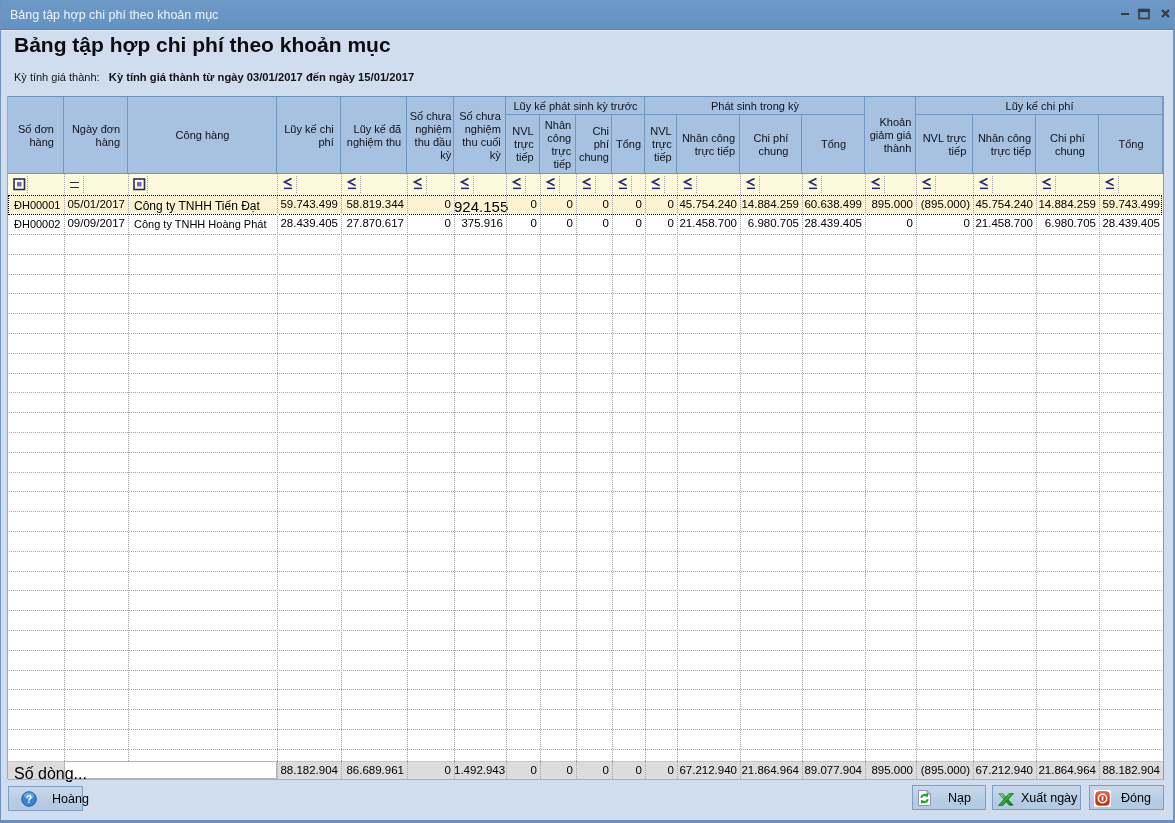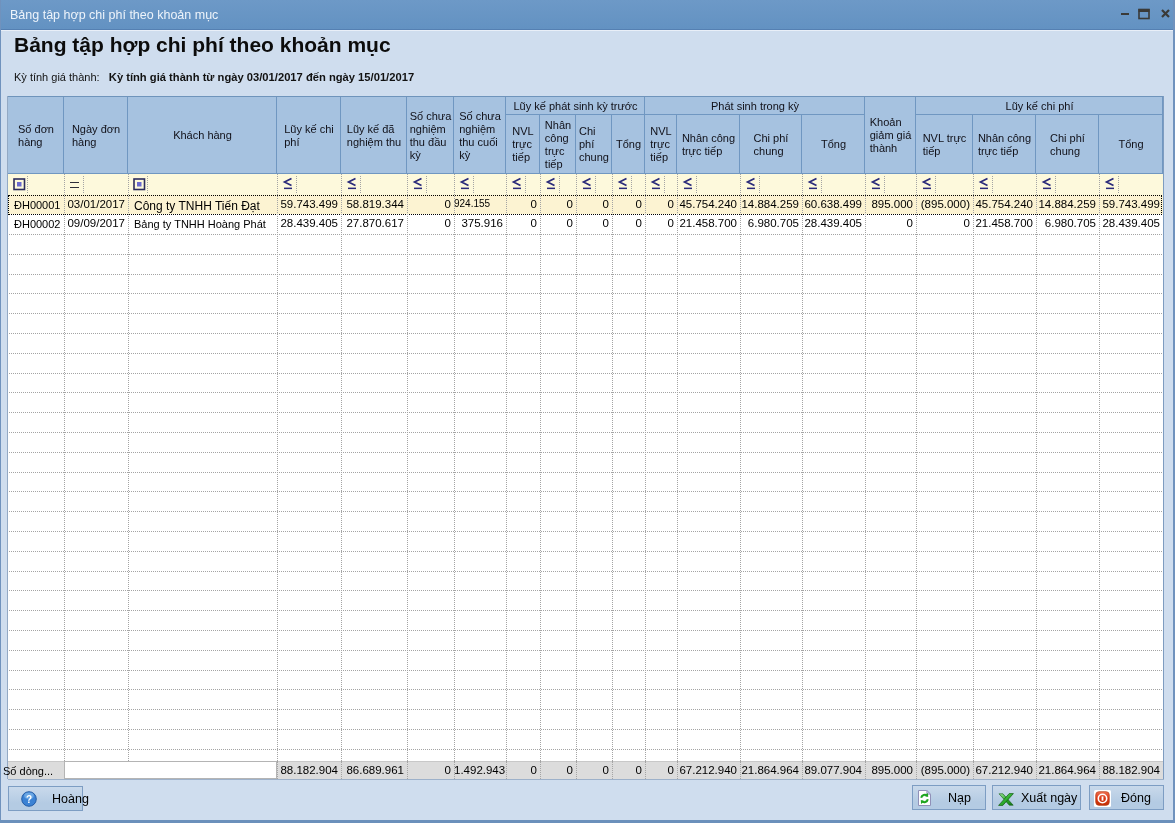--- a/index.html
+++ b/index.html
@@ -1,15 +1,15 @@
 <!DOCTYPE html>
 <html><head><meta charset="utf-8"><style>
 html,body{margin:0;padding:0}
 body{width:1175px;height:823px;overflow:hidden;font-family:"Liberation Sans",sans-serif;background:#cfddee;position:relative}
-.hc{display:flex;align-items:center;justify-content:center;text-align:left;font-size:11px;line-height:13px;color:#101018}
+.hc{display:flex;align-items:center;justify-content:center;text-align:right;font-size:11px;line-height:13px;color:#101018}
 </style></head><body>
 <div style="position:absolute;left:0;top:0;width:1175px;height:29px;background:linear-gradient(#6d99c7,#6392c2)"></div>
 <div style="position:absolute;left:0;top:29px;width:1175px;height:1px;background:#5580b2"></div>
 <div style="position:absolute;left:0;top:30px;width:1175px;height:1px;background:#e9eff8"></div>
 <div style="position:absolute;left:10px;top:0;height:29px;display:flex;align-items:center;font-size:12.5px;color:#eef4fb">Bảng tập hợp chi phí theo khoản mục</div>
 <svg style="position:absolute;left:1119px;top:6px" width="56" height="16" viewBox="0 0 56 16">
     <rect x="2" y="7" width="8" height="2" fill="#3a3a38"></rect>
     <rect x="20" y="3.5" width="10" height="9" fill="none" stroke="#3a3a38" stroke-width="1.6"></rect>
     <rect x="19.5" y="3" width="11" height="3" fill="#3a3a38"></rect>
     <path d="M43 4 L50 11 M50 4 L43 11" stroke="#3a3a38" stroke-width="2.2"></path>
@@ -22,21 +22,21 @@
 <div style="position:absolute;left:8px;top:96px;width:1156px;height:1px;background:#6f94bb"></div>
 <div style="position:absolute;left:7px;top:96px;width:1px;height:683px;background:#93a9c4"></div>
 <div style="position:absolute;left:1163px;top:96px;width:1px;height:683px;background:#7e9cc0"></div>
 <div style="position:absolute;left:8px;top:97px;width:1155px;height:682px;background:#fff"></div>
 <div style="position:absolute;left:8px;top:97px;width:1155px;height:77px;background:#a6c2e0;border-bottom:1px solid #7097c1;box-sizing:border-box"></div>
 <div style="position:absolute;left:8px;top:97px;width:56px;height:77px;border-right:1px solid #7097c1;box-sizing:border-box"></div>
 <div class="hc" style="position:absolute;left:8px;top:97px;width:56px;height:77px">Số đơn<br>hàng</div>
 <div style="position:absolute;left:64px;top:97px;width:64px;height:77px;border-right:1px solid #7097c1;box-sizing:border-box"></div>
 <div class="hc" style="position:absolute;left:64px;top:97px;width:64px;height:77px">Ngày đơn<br>hàng</div>
 <div style="position:absolute;left:128px;top:97px;width:149px;height:77px;border-right:1px solid #7097c1;box-sizing:border-box"></div>
-<div class="hc" style="position:absolute;left:128px;top:97px;width:149px;height:77px">Khách hàng</div>
+<div class="hc" style="position:absolute;left:128px;top:97px;width:149px;height:77px">Công hàng</div>
 <div style="position:absolute;left:277px;top:97px;width:64px;height:77px;border-right:1px solid #7097c1;box-sizing:border-box"></div>
 <div class="hc" style="position:absolute;left:277px;top:97px;width:64px;height:77px">Lũy kế chi<br>phí</div>
 <div style="position:absolute;left:341px;top:97px;width:66px;height:77px;border-right:1px solid #7097c1;box-sizing:border-box"></div>
 <div class="hc" style="position:absolute;left:341px;top:97px;width:66px;height:77px">Lũy kế đã<br>nghiệm thu</div>
 <div style="position:absolute;left:407px;top:97px;width:47px;height:77px;border-right:1px solid #7097c1;box-sizing:border-box"></div>
 <div class="hc" style="position:absolute;left:407px;top:97px;width:47px;height:77px">Số chưa<br>nghiệm<br>thu đầu<br>kỳ</div>
 <div style="position:absolute;left:454px;top:97px;width:52px;height:77px;border-right:1px solid #7097c1;box-sizing:border-box"></div>
 <div class="hc" style="position:absolute;left:454px;top:97px;width:52px;height:77px">Số chưa<br>nghiệm<br>thu cuối<br>kỳ</div>
 <div style="position:absolute;left:506px;top:115px;width:34px;height:59px;border-right:1px solid #7097c1;box-sizing:border-box"></div>
 <div class="hc" style="position:absolute;left:506px;top:115px;width:34px;height:59px">NVL<br>trực<br>tiếp</div>
@@ -203,42 +203,42 @@
   </div>
 <div style="position:absolute;left:1099px;top:174px;width:64px;height:21px">
     <svg width="12" height="14" viewBox="0 0 12 14" style="position:absolute;left:5px;top:3px">
       <path d="M9.5 1.5 L2.5 5 L9.5 8.5" fill="none" stroke="#2a2a7a" stroke-width="1.7"></path>
       <rect x="2" y="10.6" width="8" height="1.5" fill="#2a2a7a"></rect>
     </svg>
     <div style="position:absolute;left:19px;top:2px;height:17px;border-left:1px dotted #a4a4a4"></div>
   </div>
 <div style="position:absolute;left:8px;top:195px;width:1155px;height:19px;background:#fcf3d2"></div>
 <div style="position:absolute;left:8px;top:199px;width:50px;font-size:11px;padding-left:6px">ĐH00001</div>
-<div style="position:absolute;left:64px;top:198px;width:63px;font-size:11.5px;text-align:right;padding-right:2px;box-sizing:border-box">03/01/2017</div>
+<div style="position:absolute;left:64px;top:198px;width:63px;font-size:11.5px;text-align:right;padding-right:2px;box-sizing:border-box">05/01/2017</div>
 <div style="position:absolute;left:128px;top:199px;width:143px;font-size:12px;padding-left:6px;white-space:nowrap">Công ty TNHH Tiến Đạt</div>
 <div style="position:absolute;left:277px;top:198px;width:63px;font-size:11.5px;text-align:right;padding-right:2px;box-sizing:border-box">59.743.499</div>
 <div style="position:absolute;left:341px;top:198px;width:65px;font-size:11.5px;text-align:right;padding-right:2px;box-sizing:border-box">58.819.344</div>
 <div style="position:absolute;left:407px;top:198px;width:46px;font-size:11.5px;text-align:right;padding-right:2px;box-sizing:border-box">0</div>
-<div style="position:absolute;left:454px;top:198px;width:51px;font-size:10px;text-align:left;padding-right:2px;box-sizing:border-box">924.155</div>
+<div style="position:absolute;left:454px;top:198px;width:51px;font-size:15px;text-align:left;padding-right:2px;box-sizing:border-box">924.155</div>
 <div style="position:absolute;left:506px;top:198px;width:33px;font-size:11.5px;text-align:right;padding-right:2px;box-sizing:border-box">0</div>
 <div style="position:absolute;left:540px;top:198px;width:35px;font-size:11.5px;text-align:right;padding-right:2px;box-sizing:border-box">0</div>
 <div style="position:absolute;left:576px;top:198px;width:35px;font-size:11.5px;text-align:right;padding-right:2px;box-sizing:border-box">0</div>
 <div style="position:absolute;left:612px;top:198px;width:32px;font-size:11.5px;text-align:right;padding-right:2px;box-sizing:border-box">0</div>
 <div style="position:absolute;left:645px;top:198px;width:31px;font-size:11.5px;text-align:right;padding-right:2px;box-sizing:border-box">0</div>
 <div style="position:absolute;left:677px;top:198px;width:62px;font-size:11.5px;text-align:right;padding-right:2px;box-sizing:border-box">45.754.240</div>
 <div style="position:absolute;left:740px;top:198px;width:61px;font-size:11.5px;text-align:right;padding-right:2px;box-sizing:border-box">14.884.259</div>
 <div style="position:absolute;left:802px;top:198px;width:62px;font-size:11.5px;text-align:right;padding-right:2px;box-sizing:border-box">60.638.499</div>
 <div style="position:absolute;left:865px;top:198px;width:50px;font-size:11.5px;text-align:right;padding-right:2px;box-sizing:border-box">895.000</div>
 <div style="position:absolute;left:916px;top:198px;width:56px;font-size:11.5px;text-align:right;padding-right:2px;box-sizing:border-box">(895.000)</div>
 <div style="position:absolute;left:973px;top:198px;width:62px;font-size:11.5px;text-align:right;padding-right:2px;box-sizing:border-box">45.754.240</div>
 <div style="position:absolute;left:1036px;top:198px;width:62px;font-size:11.5px;text-align:right;padding-right:2px;box-sizing:border-box">14.884.259</div>
 <div style="position:absolute;left:1099px;top:198px;width:63px;font-size:11.5px;text-align:right;padding-right:2px;box-sizing:border-box">59.743.499</div>
 <div style="position:absolute;left:8px;top:218px;width:50px;font-size:11px;padding-left:6px">ĐH00002</div>
 <div style="position:absolute;left:64px;top:217px;width:63px;font-size:11.5px;text-align:right;padding-right:2px;box-sizing:border-box">09/09/2017</div>
-<div style="position:absolute;left:128px;top:218px;width:143px;font-size:11px;padding-left:6px;white-space:nowrap">Bảng ty TNHH Hoàng Phát</div>
+<div style="position:absolute;left:128px;top:218px;width:143px;font-size:11px;padding-left:6px;white-space:nowrap">Công ty TNHH Hoàng Phát</div>
 <div style="position:absolute;left:277px;top:217px;width:63px;font-size:11.5px;text-align:right;padding-right:2px;box-sizing:border-box">28.439.405</div>
 <div style="position:absolute;left:341px;top:217px;width:65px;font-size:11.5px;text-align:right;padding-right:2px;box-sizing:border-box">27.870.617</div>
 <div style="position:absolute;left:407px;top:217px;width:46px;font-size:11.5px;text-align:right;padding-right:2px;box-sizing:border-box">0</div>
 <div style="position:absolute;left:454px;top:217px;width:51px;font-size:11.5px;text-align:right;padding-right:2px;box-sizing:border-box">375.916</div>
 <div style="position:absolute;left:506px;top:217px;width:33px;font-size:11.5px;text-align:right;padding-right:2px;box-sizing:border-box">0</div>
 <div style="position:absolute;left:540px;top:217px;width:35px;font-size:11.5px;text-align:right;padding-right:2px;box-sizing:border-box">0</div>
 <div style="position:absolute;left:576px;top:217px;width:35px;font-size:11.5px;text-align:right;padding-right:2px;box-sizing:border-box">0</div>
 <div style="position:absolute;left:612px;top:217px;width:32px;font-size:11.5px;text-align:right;padding-right:2px;box-sizing:border-box">0</div>
 <div style="position:absolute;left:645px;top:217px;width:31px;font-size:11.5px;text-align:right;padding-right:2px;box-sizing:border-box">0</div>
 <div style="position:absolute;left:677px;top:217px;width:62px;font-size:11.5px;text-align:right;padding-right:2px;box-sizing:border-box">21.458.700</div>
@@ -291,21 +291,21 @@
 <div style="position:absolute;left:677px;top:174px;width:0;height:587px;border-left:1px dotted #a4a4a4"></div>
 <div style="position:absolute;left:740px;top:174px;width:0;height:587px;border-left:1px dotted #a4a4a4"></div>
 <div style="position:absolute;left:802px;top:174px;width:0;height:587px;border-left:1px dotted #a4a4a4"></div>
 <div style="position:absolute;left:865px;top:174px;width:0;height:587px;border-left:1px dotted #a4a4a4"></div>
 <div style="position:absolute;left:916px;top:174px;width:0;height:587px;border-left:1px dotted #a4a4a4"></div>
 <div style="position:absolute;left:973px;top:174px;width:0;height:587px;border-left:1px dotted #a4a4a4"></div>
 <div style="position:absolute;left:1036px;top:174px;width:0;height:587px;border-left:1px dotted #a4a4a4"></div>
 <div style="position:absolute;left:1099px;top:174px;width:0;height:587px;border-left:1px dotted #a4a4a4"></div>
 <div style="position:absolute;left:8px;top:761px;width:1155px;height:18px;background:#dcdcdc;border-top:1px solid #c8c8c8;box-sizing:border-box"></div>
 <div style="position:absolute;left:64px;top:761px;width:213px;height:18px;background:#fff;border:1px solid #b4b4b4;box-sizing:border-box"></div>
-<div style="position:absolute;left:3px;top:765px;font-size:11px;color:#000">Số dòng...</div>
+<div style="position:absolute;left:14px;top:765px;font-size:16px;color:#000">Số dòng...</div>
 <div style="position:absolute;left:277px;top:764px;width:63px;font-size:11.5px;text-align:right;padding-right:2px;box-sizing:border-box">88.182.904</div>
 <div style="position:absolute;left:277px;top:761px;width:0;height:18px;border-left:1px dotted #a4a4a4"></div>
 <div style="position:absolute;left:341px;top:764px;width:65px;font-size:11.5px;text-align:right;padding-right:2px;box-sizing:border-box">86.689.961</div>
 <div style="position:absolute;left:341px;top:761px;width:0;height:18px;border-left:1px dotted #a4a4a4"></div>
 <div style="position:absolute;left:407px;top:764px;width:46px;font-size:11.5px;text-align:right;padding-right:2px;box-sizing:border-box">0</div>
 <div style="position:absolute;left:407px;top:761px;width:0;height:18px;border-left:1px dotted #a4a4a4"></div>
 <div style="position:absolute;left:454px;top:764px;width:51px;font-size:11.5px;text-align:right;padding-right:2px;box-sizing:border-box">1.492.943</div>
 <div style="position:absolute;left:454px;top:761px;width:0;height:18px;border-left:1px dotted #a4a4a4"></div>
 <div style="position:absolute;left:506px;top:764px;width:33px;font-size:11.5px;text-align:right;padding-right:2px;box-sizing:border-box">0</div>
 <div style="position:absolute;left:506px;top:761px;width:0;height:18px;border-left:1px dotted #a4a4a4"></div>

